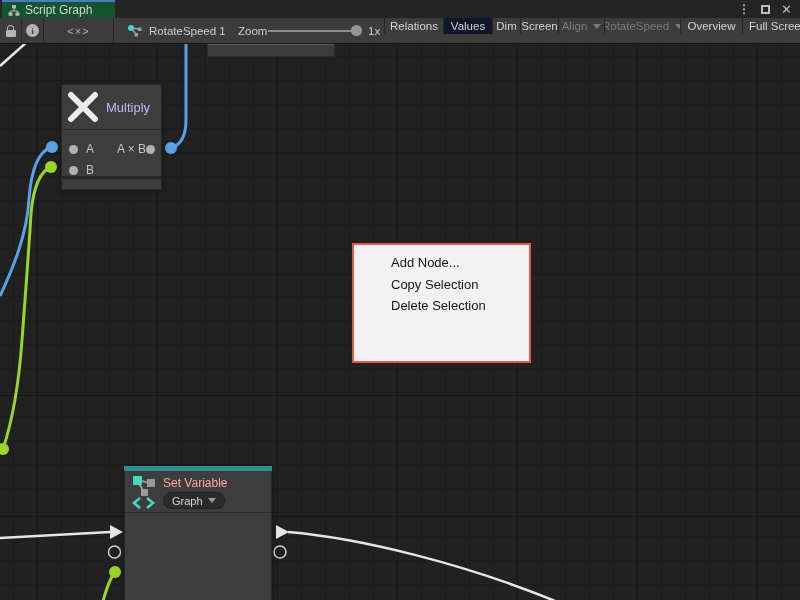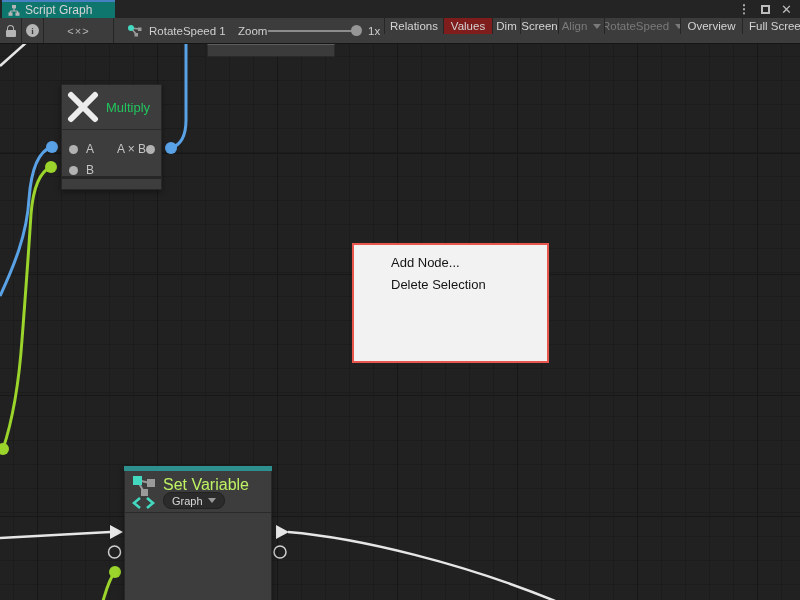--- a/index.html
+++ b/index.html
@@ -2,36 +2,36 @@
 <html><head>
 <meta charset="utf-8">
 <style>
   * { margin:0; padding:0; box-sizing:border-box; }
   body { background:#000; }
   .screen{position:relative;width:800px;height:600px;background:#212121;overflow:hidden;
           font-family:"Liberation Sans",sans-serif;-webkit-font-smoothing:antialiased;}
 
   
   .tabbar{position:absolute;left:0;top:0;width:800px;height:18px;background:#242424;z-index:40;}
-  .tab{position:absolute;left:2px;top:0;width:113px;height:18px;background:#0f766e;
+  .tab{position:absolute;left:2px;top:0;width:113px;height:18px;background:#14532d;
        border-top:2px solid #4580c0;display:flex;align-items:center;gap:5px;padding-left:6px;}
   .tab-label{font-size:12px;color:#d4d4d4;white-space:nowrap;}
   .winctrl{position:absolute;right:8px;top:0;height:18px;display:flex;align-items:center;gap:11px;color:#bdbdbd;}
   .kebab{font-size:12px;font-weight:bold;line-height:1;}
   .maxbox{width:9px;height:9px;border:2px solid #bdbdbd;}
   .closex{font-size:13px;line-height:1;}
 
   
   .toolbar{position:absolute;left:0;top:18px;width:800px;height:26px;background:#3c3c3c;
            border-bottom:1px solid #161616;z-index:40;color:#cfcfcf;font-size:11.5px;}
   .tcell{position:absolute;top:0;height:25px;display:flex;align-items:center;justify-content:center;}
   .sep{position:absolute;top:0;width:1px;height:25px;background:#262626;}
   .tbtn{position:absolute;top:0;height:16px;display:flex;align-items:center;justify-content:center;
         border-left:1px solid #262626;white-space:nowrap;overflow:hidden;color:#d4d4d4;}
-  .tbtn.active{background:#7f1d1d;}
+  .tbtn.active{background:#0f172a;}
   .tbtn.disabled{color:#7a7a7a;}
   .caret{width:0;height:0;border-left:4px solid transparent;border-right:4px solid transparent;
          border-top:5px solid #9a9a9a;margin-left:6px;}
   .caret.dim{border-top-color:#7a7a7a;}
   .zoom-track{position:absolute;left:268px;top:12px;width:88px;height:2px;background:#8c8c8c;}
   .zoom-handle{position:absolute;left:351px;top:7px;width:11px;height:11px;border-radius:50%;background:#969696;}
   .code-glyph{color:#b5b5b5;font-size:11px;letter-spacing:1px;}
   .lock-icon{position:relative;width:10px;height:12px;}
   .lock-icon .shackle{position:absolute;left:1.5px;top:0;width:7px;height:7px;border:1.5px solid #b5b5b5;
                       border-bottom:none;border-radius:4px 4px 0 0;}
@@ -54,43 +54,43 @@
   .topbox{position:absolute;left:207px;top:0;width:128px;height:13px;background:#3b3b3b;
           border:1px solid #2a2a2a;border-top-color:#5e5e5e;}
 
   
   .node{position:absolute;background:#3d3d3d;border:1px solid #272727;box-shadow:0 2px 6px rgba(0,0,0,.4);}
   .dot{width:9px;height:9px;border-radius:50%;background:#b2b2b2;}
   .dot.orange{background:#e8824d;}
 
   .node-multiply{left:61px;top:40px;width:101px;}
   .nm-header{height:45px;display:flex;align-items:center;gap:7px;padding-left:5px;border-bottom:1px solid #2a2a2a;}
-  .nm-title{font-size:13px;color:#22c55e;}
+  .nm-title{font-size:13px;color:#c4b5fd;}
   .nm-body{position:relative;height:49px;border-bottom:3px solid #262626;}
   .nm-row{position:absolute;left:0;width:100%;height:12px;display:flex;align-items:center;}
   .nm-rowA{top:13px;} .nm-rowB{top:34px;}
   .port-label{font-size:12px;color:#c4c4c4;}
   .nm-footer{height:10px;}
 
   .node-setvar{left:124px;top:422px;width:148px;height:141px;border-top:none;}
   .sv-teal{height:5px;background:#2e8f8f;margin:0 -1px;position:relative;top:0;}
   .sv-header{position:relative;height:42px;border-bottom:1px solid #2a2a2a;}
-  .sv-title{position:absolute;left:38px;top:5px;font-size:16px;color:#bef264;}
+  .sv-title{position:absolute;left:38px;top:5px;font-size:12px;color:#fca5a5;}
   .sv-scope{position:absolute;left:38px;top:21px;height:17px;background:#2b2b2b;border:1px solid #222;
             border-radius:8px;display:flex;align-items:center;gap:5px;padding:0 8px;font-size:11px;color:#d8d8d8;}
   .sv-body{position:relative;height:71px;border-bottom:1px solid #2a2a2a;}
   .sv-footer{height:20px;}
   .sv-dd{position:absolute;left:24px;top:29px;width:78px;height:18px;background:#2b2b2b;border:1px solid #1e1e1e;
          border-radius:3px 0 0 3px;display:flex;align-items:center;padding-left:8px;font-size:12px;color:#d8d8d8;}
   .sv-ddbtn{position:absolute;left:102px;top:29px;width:16px;height:18px;background:#2b2b2b;border:1px solid #1e1e1e;
             border-left:none;border-radius:0 3px 3px 0;display:flex;align-items:center;justify-content:center;}
   .abs{position:absolute;}
 
   
-  .ctxmenu{position:absolute;left:352px;top:243px;width:197px;height:120px;background:#f2f2f2;
+  .ctxmenu{position:absolute;left:352px;top:243px;width:179px;height:120px;background:#f2f2f2;
            border:2px solid #e8564e;padding-top:7px;z-index:50;}
   .ctxitem{height:21.5px;line-height:21.5px;padding-left:37px;font-size:13px;color:#141414;white-space:nowrap;}
 </style>
 </head>
 <body>
 
 <div class="screen">
 
   <div class="canvas">
     <svg class="wires" width="800" height="556" viewBox="0 0 800 556">
@@ -160,20 +160,21 @@
           <span>Graph</span>
           <span class="caret" style="margin-left:0"></span>
         </div>
       </div>
       <div class="sv-footer"></div>
     </div>
   </div>
 
   <div class="ctxmenu">
     <div class="ctxitem">Add Node...</div>
+    <div class="ctxitem">Copy Selection</div>
     <div class="ctxitem">Delete Selection</div>
   </div>
 
   <div class="tabbar">
     <div class="tab">
       <svg width="12" height="11" viewBox="0 0 12 11">
         <path d="M6,2 L6,6 M2.5,6 L9.5,6 M2.5,6 L2.5,8 M9.5,6 L9.5,8" stroke="#b5b5b5" stroke-width="1.2" fill="none"></path>
         <rect x="4" y="0" width="4" height="3.4" fill="#b5b5b5"></rect>
         <rect x="0.5" y="7.4" width="4" height="3.4" fill="#b5b5b5"></rect>
         <rect x="7.5" y="7.4" width="4" height="3.4" fill="#b5b5b5"></rect>

